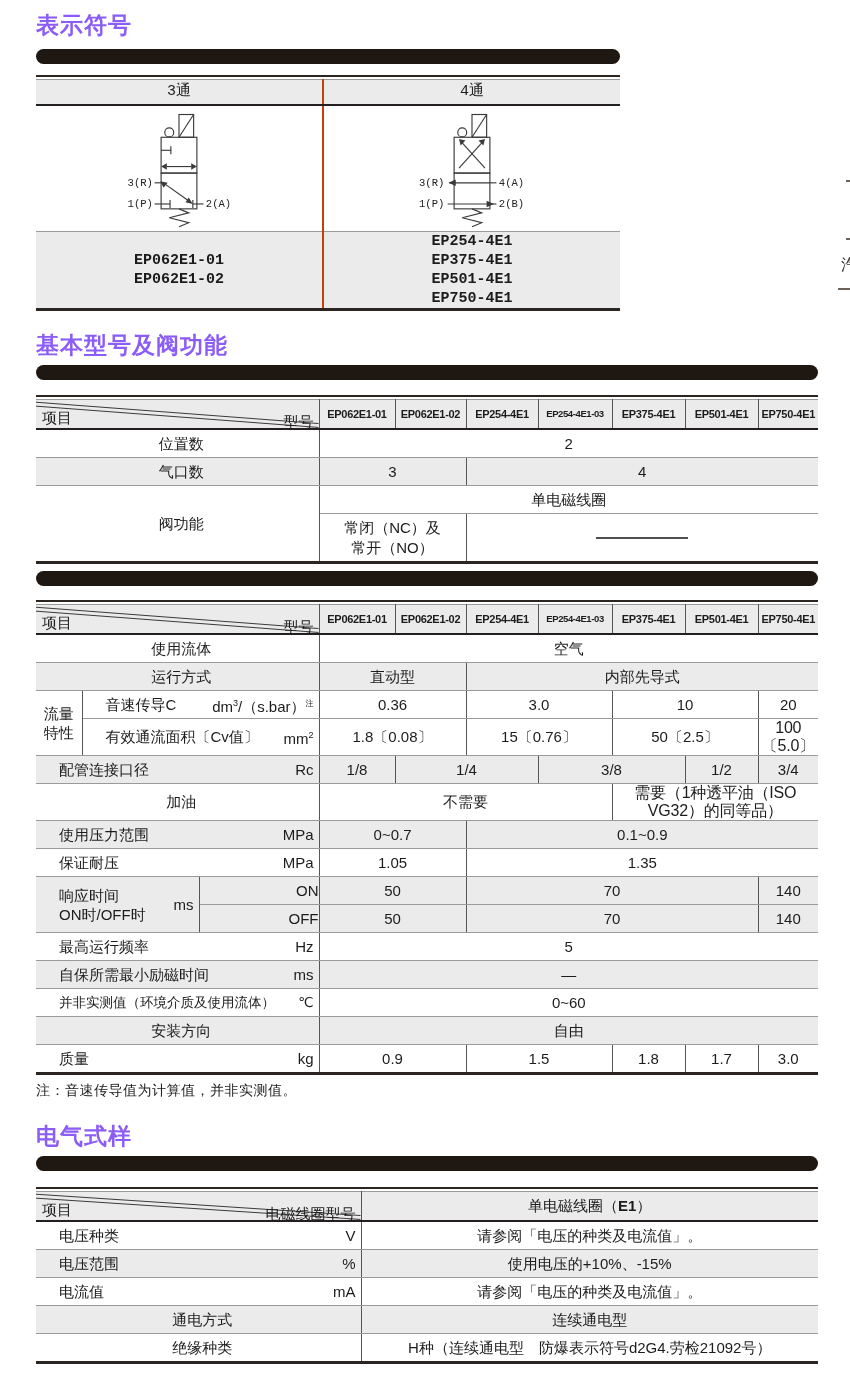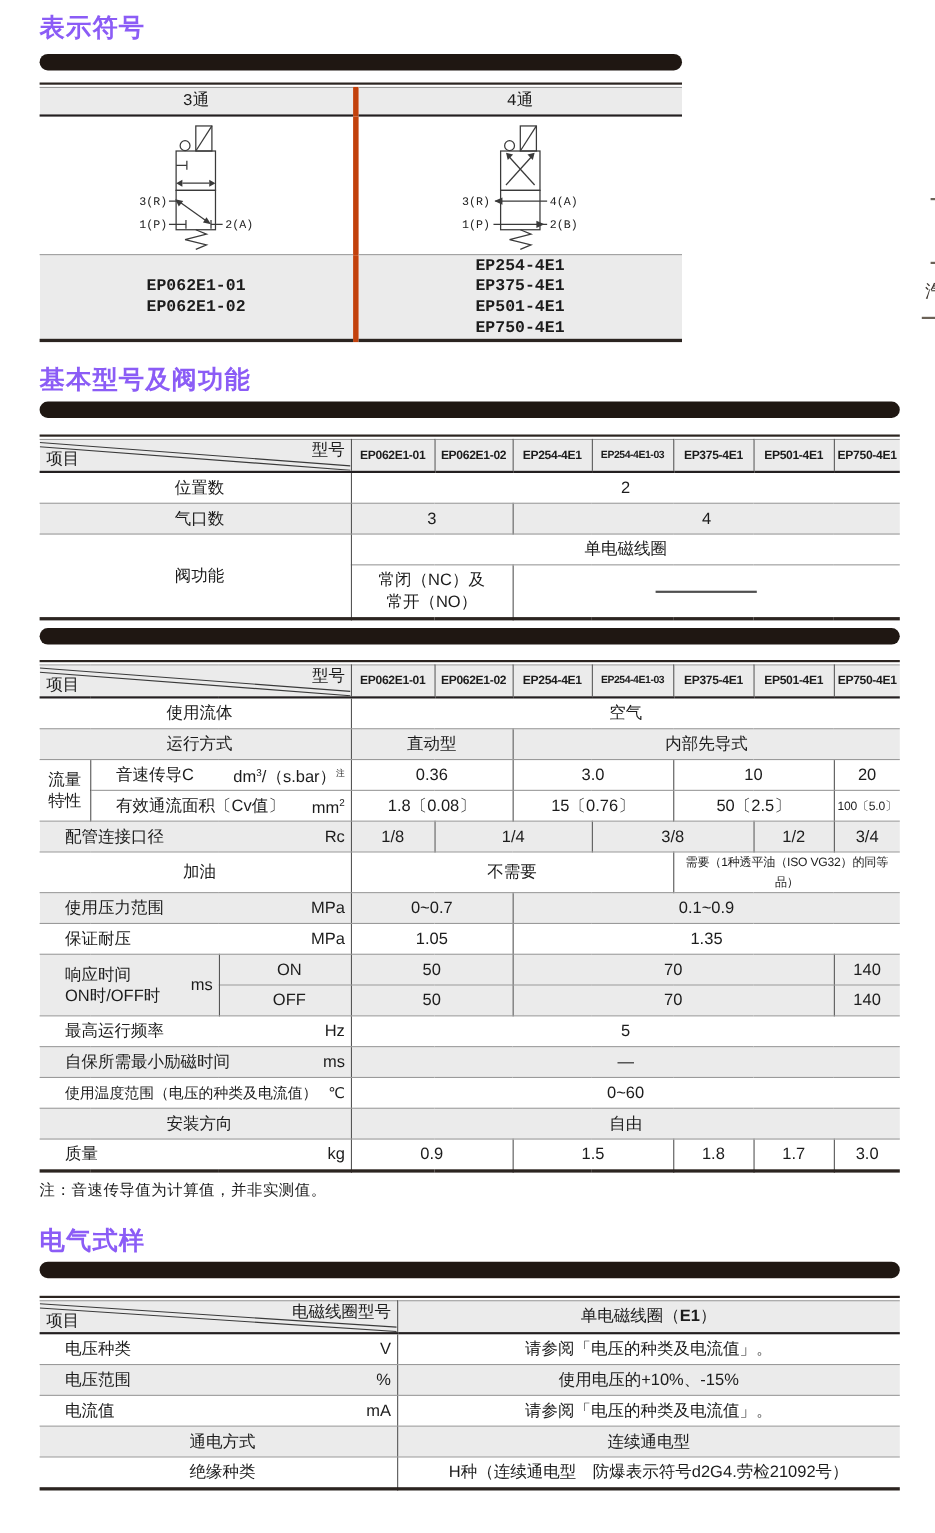--- a/index.html
+++ b/index.html
@@ -29,38 +29,38 @@
   .lab{text-align:center;padding-left:8px;}
   .lab-flex{display:flex;justify-content:space-between;align-items:center;
             padding:0 5px 0 23px;text-align:left;}
   .unit{white-space:nowrap;}
   sup{font-size:9px;}
   sup.note-sup{font-size:8px;}
 
   
   .corner{position:relative;height:100%;}
   .corner svg{position:absolute;left:0;top:0;width:100%;height:100%;}
-  .corner .c-top{position:absolute;top:1px;right:5px;font-size:15px;}
+  .corner .c-top{position:absolute;top:13px;right:5px;font-size:15px;}
   .corner .c-bot{position:absolute;bottom:1px;left:6px;font-size:15px;}
 
   
   .sym-table{width:584px;}
-  .sym-table td,.sym-table th{border-left:5px solid #c2410c;border-right:1px solid #3c3c3c;}
+  .sym-table td,.sym-table th{border-left:2px solid #c2410c;border-right:1px solid #3c3c3c;}
   .sym-hdr th{height:24px;font-size:15px;}
   .sym-body td{height:125px;background:#fff;border-top:2.5px solid #231f20;}
   .sym-models td{height:75px;font-weight:bold;font-size:15px;line-height:19px;border-top:1px solid #6b6b6b;}
   .valve-svg{display:block;margin:0 auto;}
   .row28 td{height:27px;}
   .rowhdr th{height:28px;}
   .ncno td{height:47px;line-height:20px;}
   .long-dash{width:92px;height:2px;background:#4f4f4f;margin:0 auto;}
-  .small-val{font-size:11px;letter-spacing:-0.2px;margin-left:48px;}
+  .small-val{font-size:16px;letter-spacing:-0.2px;margin-left:48px;}
   .temp-lab{font-size:13.5px;}
   .note{font-size:14px;margin-top:7px;letter-spacing:0.5px;}
-  .onoff{text-align:center;padding-left:8px;}
+  .onoff{text-align:right;padding-left:8px;}
 
   
   .edge-tab{position:absolute;right:0;top:0;width:10px;height:300px;}
   .edge-dash{position:absolute;right:0;width:4px;height:2px;background:#6b6257;}
   .edge-char{position:absolute;right:-9px;top:255px;font-size:16px;color:#3a342e;width:18px;overflow:hidden;}
   .edge-line{position:absolute;right:0;top:288px;width:12px;height:2px;background:#6b6257;}
 </style>
 </head>
 <body>
 
@@ -365,21 +365,21 @@
         <div class="lab-flex">
                   <span>自保所需最小励磁时间</span>
                   <span class="unit">ms</span>
                 </div>
       </td>
       <td colspan="7">—</td>
     </tr>
     <tr class="row28">
       <td colspan="3">
         <div class="lab-flex temp-lab">
-                  <span>使用温度范围（电压的种类及电流值）</span>
+                  <span>并非实测值（环境介质及使用流体）</span>
                   <span class="unit">℃</span>
                 </div>
       </td>
       <td colspan="7">0~60</td>
     </tr>
     <tr class="row28 shade">
       <td class="lab" colspan="3">安装方向</td>
       <td colspan="7">自由</td>
     </tr>
     <tr class="row28">

